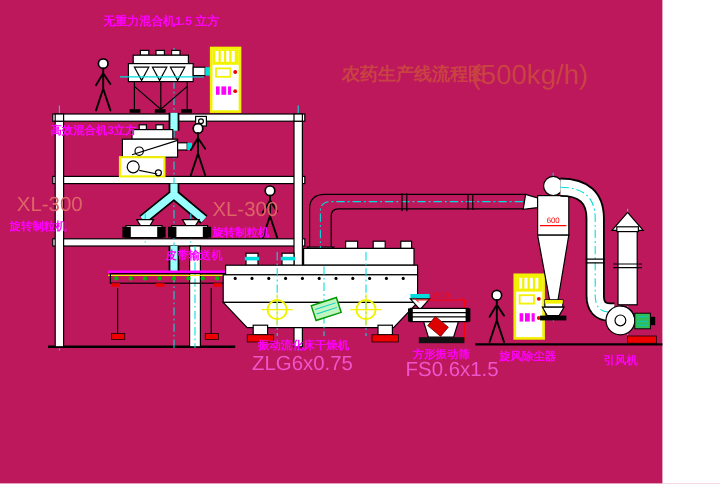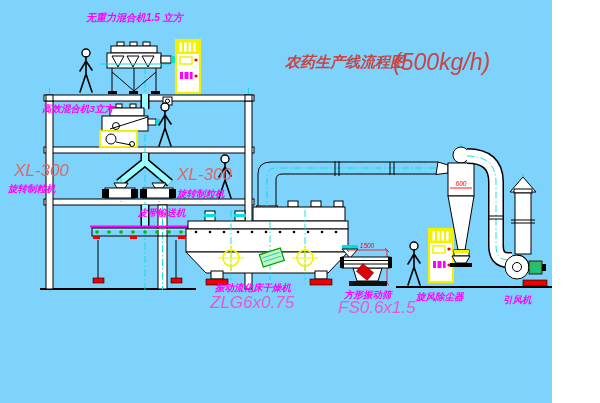--- a/index.html
+++ b/index.html
@@ -1,17 +1,17 @@
 <!DOCTYPE html>
 <html><head>
 <meta charset="utf-8">
 <style>
   html,body{margin:0;padding:0;background:#fff;}
-  .stage{position:relative;width:552px;height:403px;background:#7dd3fc;overflow:hidden;
-         font-family:"Liberation Sans",sans-serif;font-style:italic;}
+  .stage{position:relative;width:552px;height:403px;background:#be185d;overflow:hidden;
+         font-family:"Liberation Sans",sans-serif;}
   svg{display:block;}
   .k  {stroke:#000;fill:none;stroke-width:1;}
   .kw {stroke:#000;fill:#fff;stroke-width:1;}
   .kb {fill:#000;stroke:none;}
   .cy {stroke:#00dede;stroke-width:1;fill:none;}
   .cyd{stroke:#00dede;stroke-width:.9;fill:none;stroke-dasharray:7 2.5 1.5 2.5;}
   .pipe-o{stroke:#000;fill:none;stroke-width:9;stroke-linecap:butt;stroke-linejoin:round;}
   .pipe-i{stroke:#9ff;fill:none;stroke-width:6;stroke-linecap:butt;stroke-linejoin:round;}
   .duct-o{stroke:#000;fill:none;stroke-width:16;}
   .duct-i{stroke:#fff;fill:none;stroke-width:13;}

